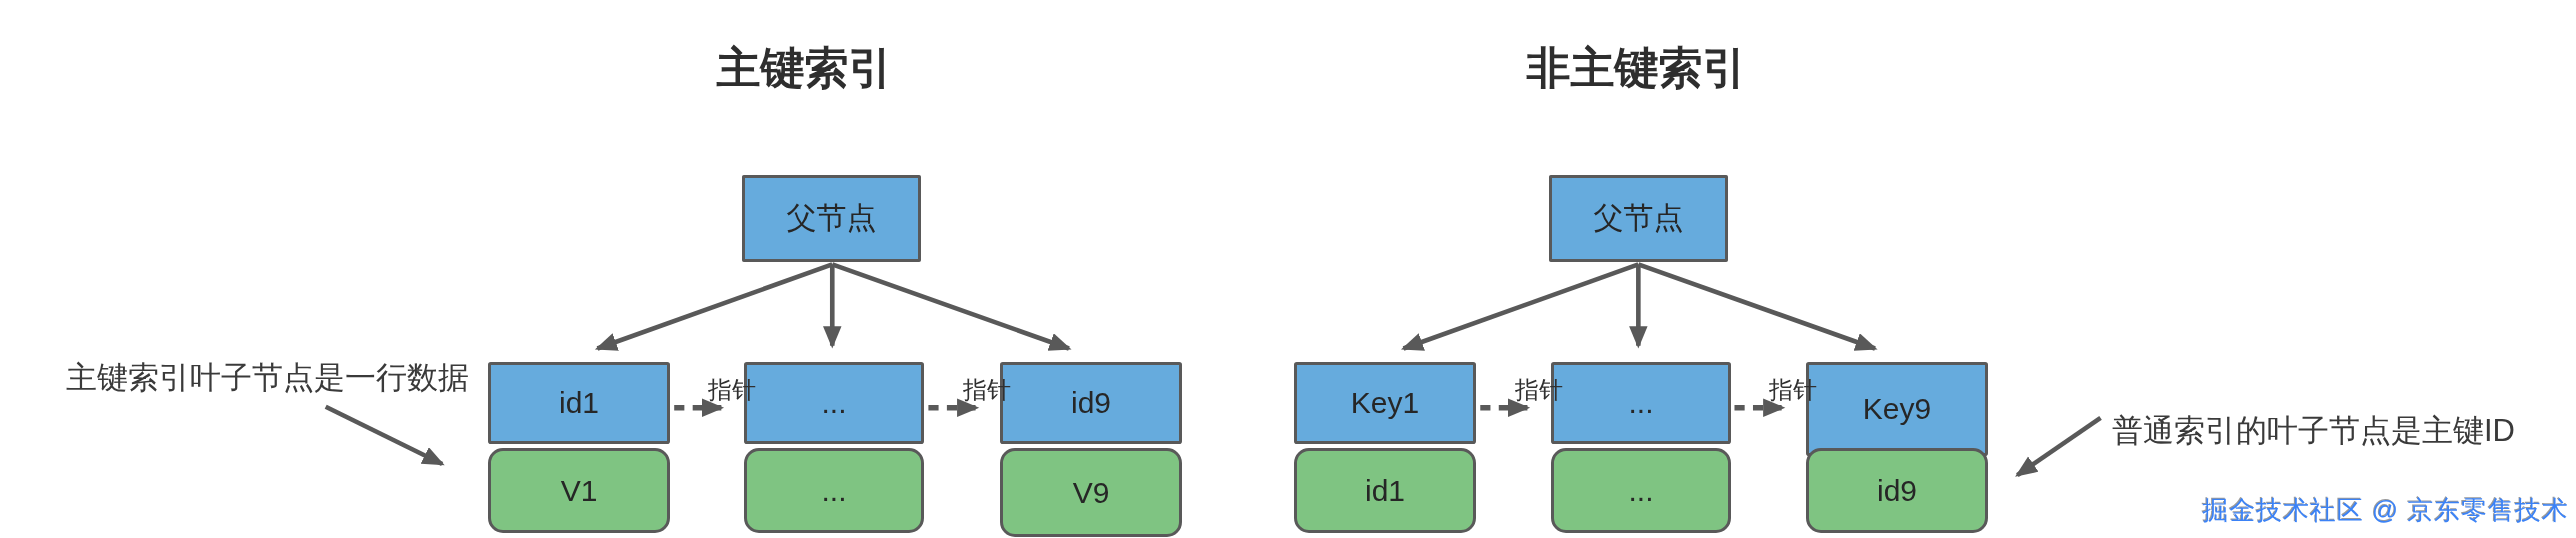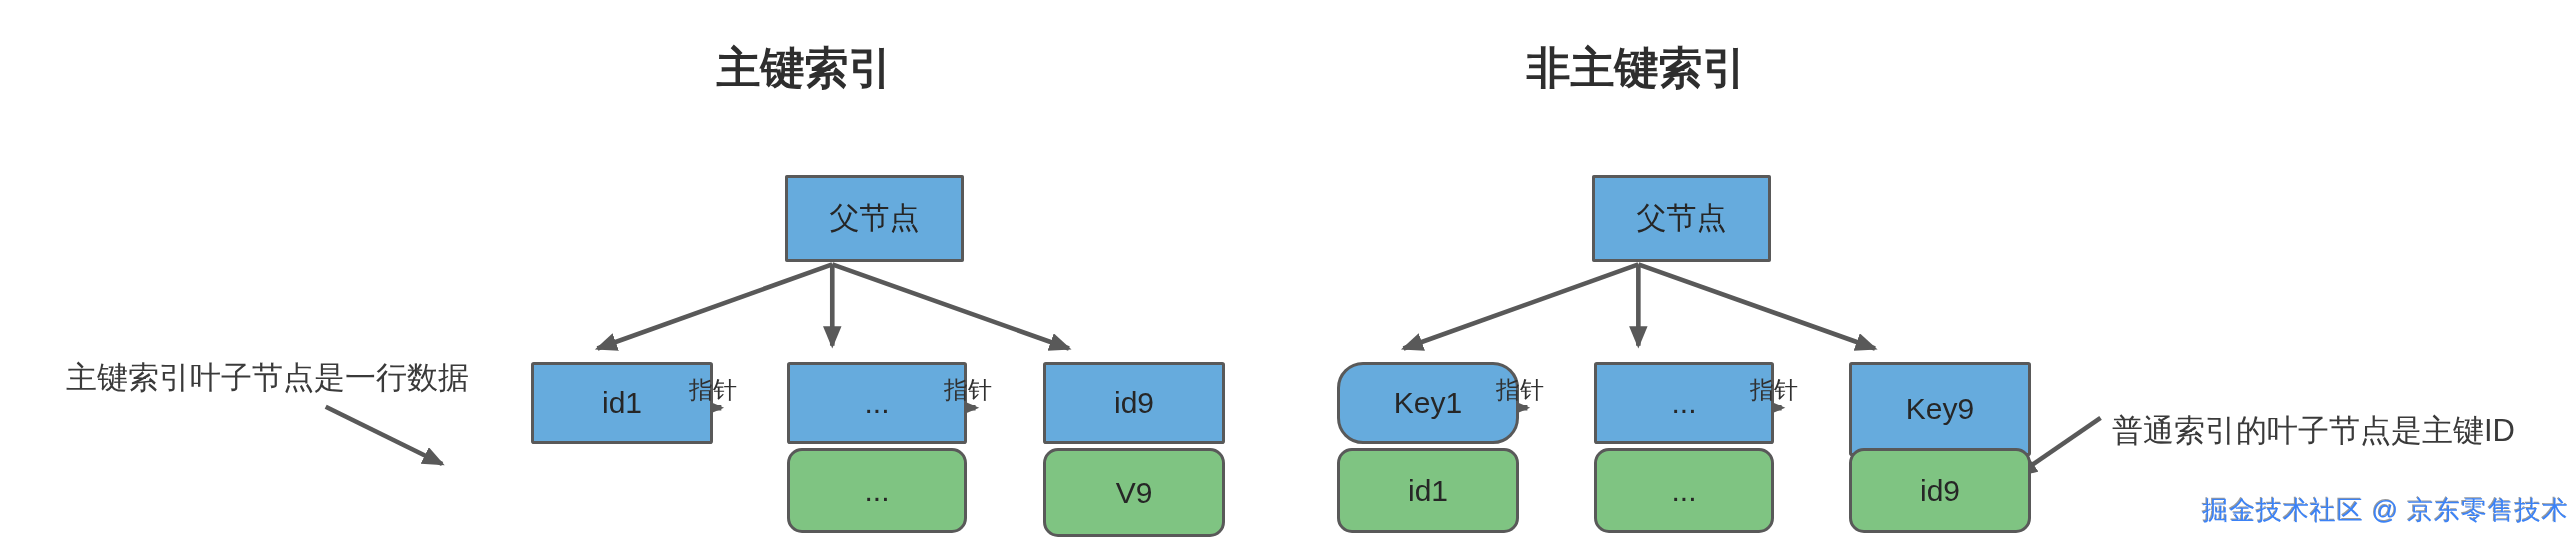--- a/index.html
+++ b/index.html
@@ -17,28 +17,27 @@
     font-size:44px;font-weight:700;color:#2e2e2e;
     white-space:nowrap;
   }
   .node{
     position:absolute;
     box-sizing:border-box;
     border:3.7px solid #595959;
     display:flex;align-items:center;justify-content:center;
     font-size:30px;color:#262626;
     white-space:nowrap;
-    margin-left:43px;
   }
   .node.blue{background:#66abdd;border-radius:2.8px;}
   .node.parent{background:#66abdd;border-radius:1.8px;}
   .node.green{background:#7fc482;border-radius:15px;}
   .pointer-label{
     position:absolute;top:374px;width:86px;
-    text-align:center;
+    text-align:right;
     font-size:24px;color:#303030;
     white-space:nowrap;
   }
   .annotation{
     position:absolute;
     font-size:31px;color:#3a3a3a;
     white-space:nowrap;
   }
   .watermark{
     position:absolute;top:493px;right:7.4px;
@@ -89,30 +88,31 @@
 
   <div class="node parent" style="left:742px;top:175px;width:179px;height:87px;">父节点</div>
 
   <div class="node blue" style="left:488px;top:362px;width:182px;height:82px;">id1</div>
   <div class="node blue" style="left:744px;top:362px;width:180px;height:82px;">...</div>
   <div class="node blue" style="left:1000px;top:362px;width:182px;height:82px;">id9</div>
 
   <div class="pointer-label" style="left:670px;">指针</div>
   <div class="pointer-label" style="left:925px;">指针</div>
 
+  <div class="node green" style="left:488px;top:448px;width:182px;height:85px;">V1</div>
   <div class="node green" style="left:744px;top:448px;width:180px;height:85px;">...</div>
   <div class="node green" style="left:1000px;top:448px;width:182px;height:89px;">V9</div>
 
   <div class="annotation" style="left:22px;top:357px;margin-left:44px;">主键索引叶子节点是一行数据</div>
 
   <div class="title" style="left:1470px;">非主键索引</div>
 
   <div class="node parent" style="left:1549px;top:175px;width:179px;height:87px;">父节点</div>
 
-  <div class="node blue" style="left:1294px;top:362px;width:182px;height:82px;border-radius:26px;">Key1</div>
+  <div class="node blue" style="left:1294px;top:362px;width:182px;height:82px;">Key1</div>
   <div class="node blue" style="left:1551px;top:362px;width:180px;height:82px;">...</div>
   <div class="node blue" style="left:1806px;top:362px;width:182px;height:94px;">Key9</div>
 
   <div class="pointer-label" style="left:1477px;">指针</div>
   <div class="pointer-label" style="left:1731px;">指针</div>
 
   <div class="node green" style="left:1294px;top:448px;width:182px;height:85px;">id1</div>
   <div class="node green" style="left:1551px;top:448px;width:180px;height:85px;">...</div>
   <div class="node green" style="left:1806px;top:448px;width:182px;height:85px;">id9</div>
 

